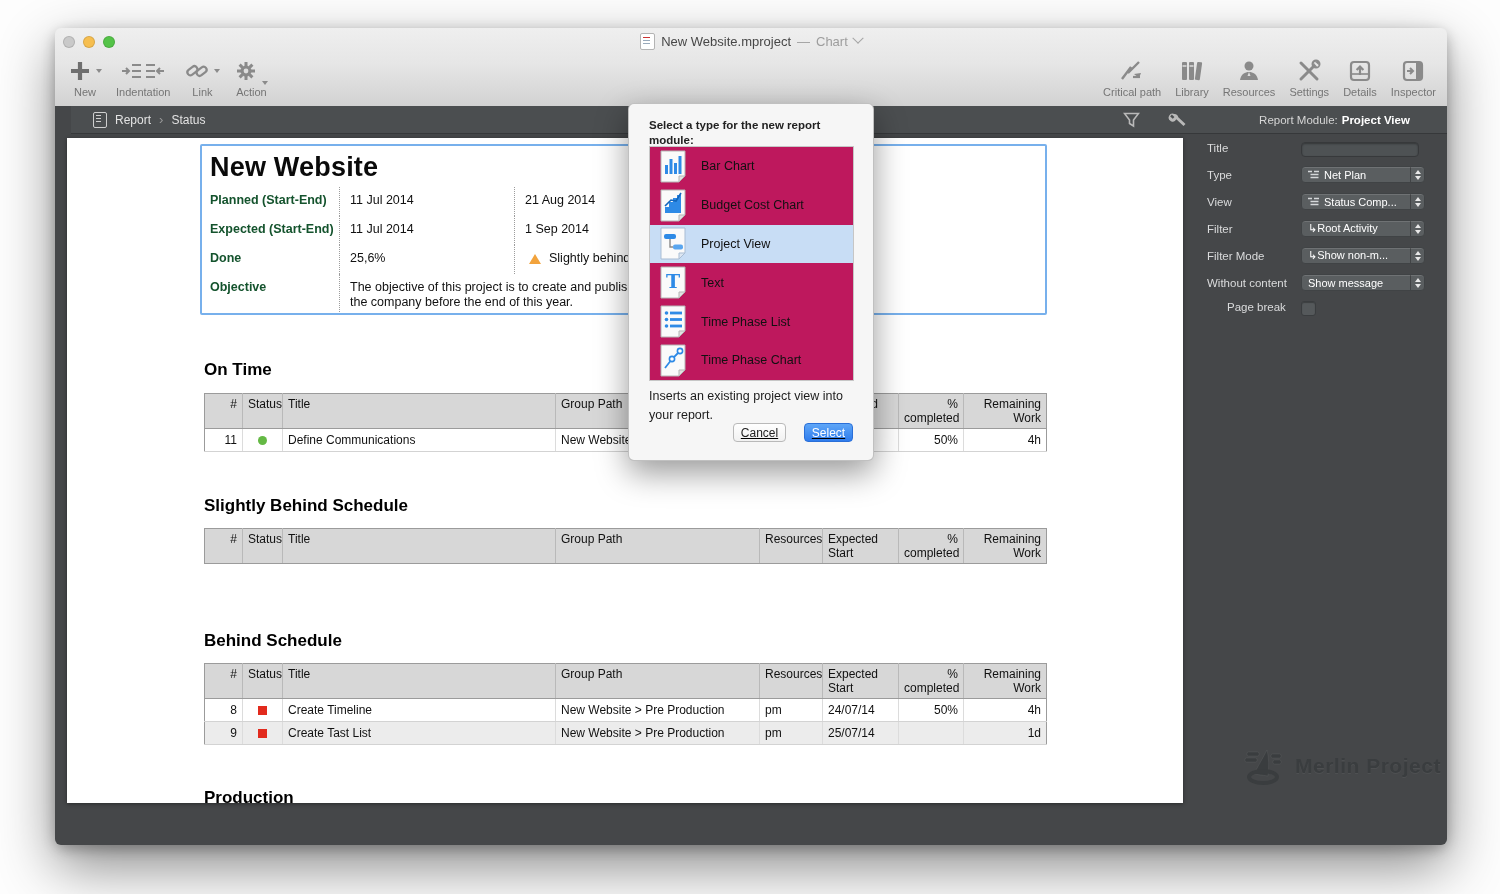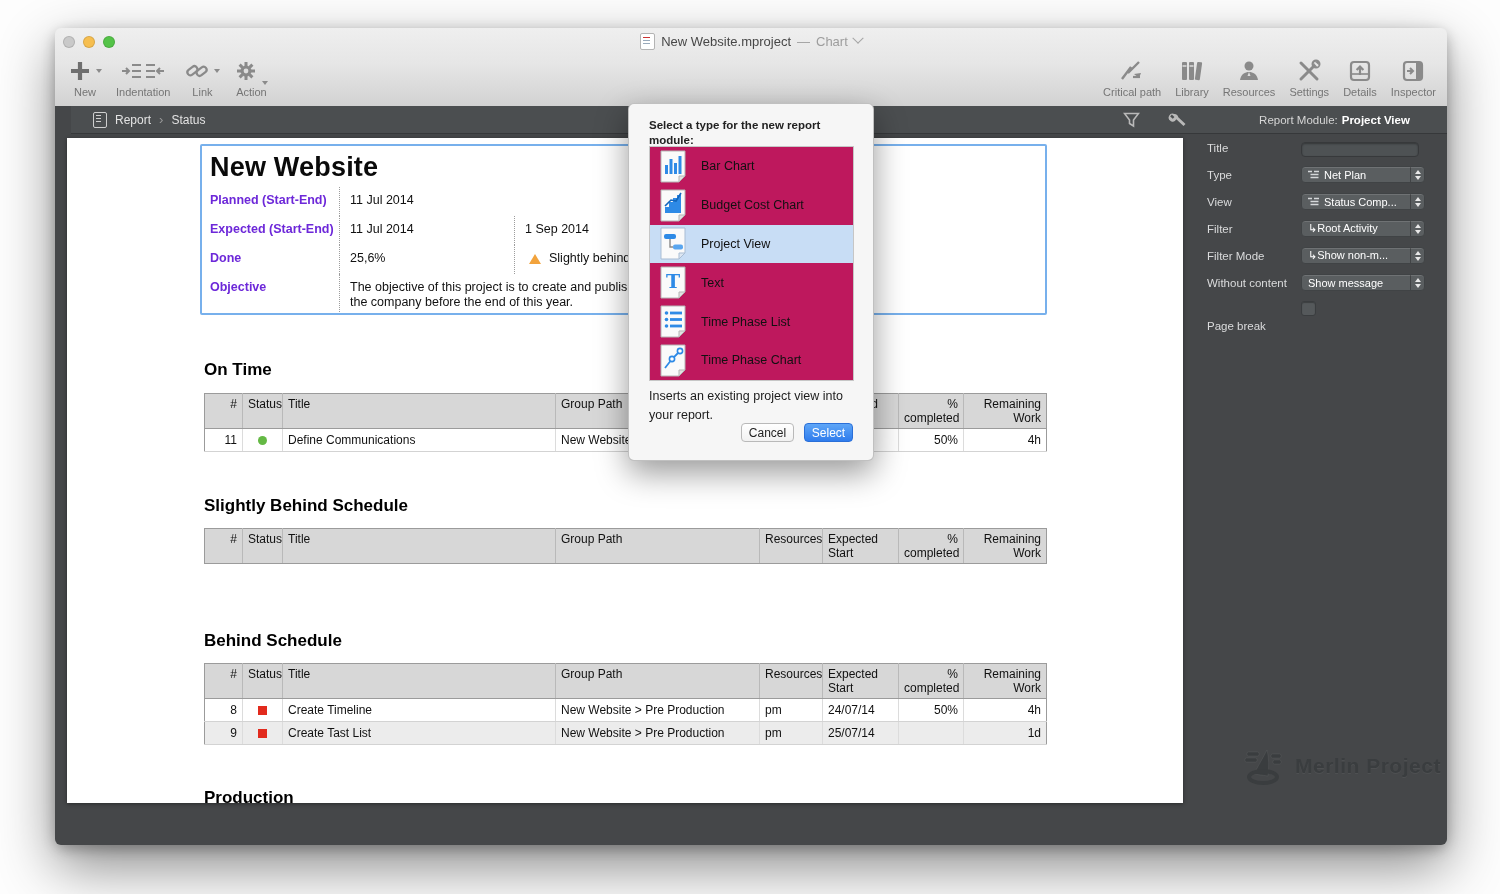--- a/index.html
+++ b/index.html
@@ -47,21 +47,21 @@
               font-size:11.5px;color:#d6d6d6;gap:4px;}
   .insp-title b{color:#fff;}
 
   
   .page{position:absolute;left:12px;top:32px;width:1116px;height:665px;background:#fff;overflow:hidden;
         box-shadow:0 1px 4px rgba(0,0,0,.4);}
   .module-box{position:absolute;left:133px;top:6px;width:843px;height:167px;border:2px solid #77b0ec;border-radius:2px;background:#fff;overflow:hidden;}
   .proj-title{font-size:27px;font-weight:700;color:#0a0a0a;padding:6px 0 4px 8px;letter-spacing:.2px;}
   .summary{position:relative;margin-left:0;}
   .sum-row{display:grid;grid-template-columns:137px 175px auto;min-height:29px;}
-  .sum-label{font-size:12.5px;font-weight:700;color:#6d28d9;padding:6px 0 0 8px;}
+  .sum-label{font-size:12.5px;font-weight:700;color:#14532d;padding:6px 0 0 8px;}
   .sum-val{font-size:12.5px;color:#111;padding:6px 0 0 10px;border-left:1px dotted #9c9c9c;}
   .sum-val.second{padding-left:10px;}
   .obj-text{line-height:1.2;padding-bottom:6px;}
   .inline-glyph{display:inline-block;vertical-align:-1px;margin:0 8px 0 4px;}
 
   
   .glyph{display:inline-block;vertical-align:middle;}
   .glyph[data-status="on-time"]{width:9px;height:9px;border-radius:50%;background:#64b944;}
   .glyph[data-status="slightly-behind"]{width:0;height:0;border-left:6px solid transparent;border-right:6px solid transparent;border-bottom:10px solid #f2a33c;}
   .glyph[data-status="behind"]{width:9px;height:9px;background:#e22a1d;}
@@ -80,21 +80,21 @@
 
   
   .popover{position:absolute;left:573px;top:75px;width:244px;height:356px;background:#f6f6f6;border:1px solid rgba(0,0,0,.22);
            border-radius:6px;box-shadow:0 12px 32px rgba(0,0,0,.4);z-index:60;}
   .pop-prompt{font-size:11.5px;font-weight:600;color:#222;padding:14px 18px 8px 20px;line-height:1.3;}
   .listbox{position:absolute;left:20px;top:42px;width:203px;height:233px;background:#be185d;border:1px solid #c6c6c6;overflow:hidden;}
   .list-item{height:38.8px;display:flex;align-items:center;gap:13px;padding-left:8px;box-sizing:border-box;}
   .list-item.selected{background:#c8ddf5;}
   .list-item .label{font-size:12.5px;color:#111;}
   .pop-desc{position:absolute;left:20px;top:283px;width:210px;font-size:12.5px;color:#1c1c1c;line-height:1.5;}
-  .pop-buttons{position:absolute;right:20px;top:319px;display:flex;gap:10px;}
+  .pop-buttons{position:absolute;right:20px;top:319px;display:flex;gap:18px;text-decoration:underline;}
   .btn{height:19px;border-radius:4px;font-size:12px;display:flex;align-items:center;justify-content:center;box-sizing:border-box;}
   .btn-cancel{width:53px;background:linear-gradient(#ffffff,#f1f1f1);border:1px solid #b9b9b9;color:#222;}
   .btn-select{width:49px;background:linear-gradient(#5ea6f7,#2f7ced);border:1px solid #2a6fd8;color:#fff;}
   .insp-label{position:absolute;left:1152px;font-size:11.5px;color:#dadbdc;}
   .insp-ctl{position:absolute;left:1246px;width:124px;}
   .insp-input{width:108px;height:13px;background:#4e5254;border:1px solid #37393b;border-radius:4px;outline:none;color:#fff;
               box-shadow:inset 0 1px 2px rgba(0,0,0,.35);font-size:11px;padding:0 4px;}
   .dropdown{height:17px;background:#5a5e60;border:1px solid #404object;border:1px solid #404345;border-radius:4px;display:flex;align-items:center;
             box-shadow:inset 0 1px 0 rgba(255,255,255,.13);color:#fff;font-size:11px;position:relative;padding-left:6px;box-sizing:border-box;}
   .dropdown .dd-text{flex:1;white-space:nowrap;overflow:hidden;}
@@ -281,20 +281,21 @@
       </div>
 
       <div class="page">
 
         <div class="module-box">
           <div class="proj-title">New Website</div>
           <div class="summary">
             <div class="sum-row">
               <div class="sum-label">Planned (Start-End)</div>
               <div class="sum-val">11 Jul 2014</div>
+              <div class="sum-val second">21 Aug 2014</div>
             </div>
             <div class="sum-row">
               <div class="sum-label">Expected (Start-End)</div>
               <div class="sum-val">11 Jul 2014</div>
               <div class="sum-val second">1 Sep 2014</div>
             </div>
             <div class="sum-row">
               <div class="sum-label">Done</div>
               <div class="sum-val">25,6%</div>
               <div class="sum-val second">
@@ -484,21 +485,21 @@
         <div class="insp-ctl" style="top:168px;">
           <div class="dropdown">
             <span class="dd-text">Show message</span>
             <span class="stepper">
                 <span class="tri-up"></span>
                 <span class="tri-dn"></span>
               </span>
           </div>
         </div>
 
-        <div class="insp-label" style="top:214px;">Page break</div>
+        <div class="insp-label" style="top:195px;margin-left:20px;">Page break</div>
         <div class="insp-ctl" style="top:195px;">
             <div class="checkbox"></div>
           </div>
       </div>
 
       <div class="logo">
         <svg width="42" height="40" viewBox="0 0 42 40">
           <g fill="#3a3d3f" stroke="rgba(255,255,255,.06)" stroke-width="1">
             <rect x="4" y="6" width="12" height="4" rx="1.5"></rect>
               <rect x="2" y="12" width="12" height="4" rx="1.5"></rect>

